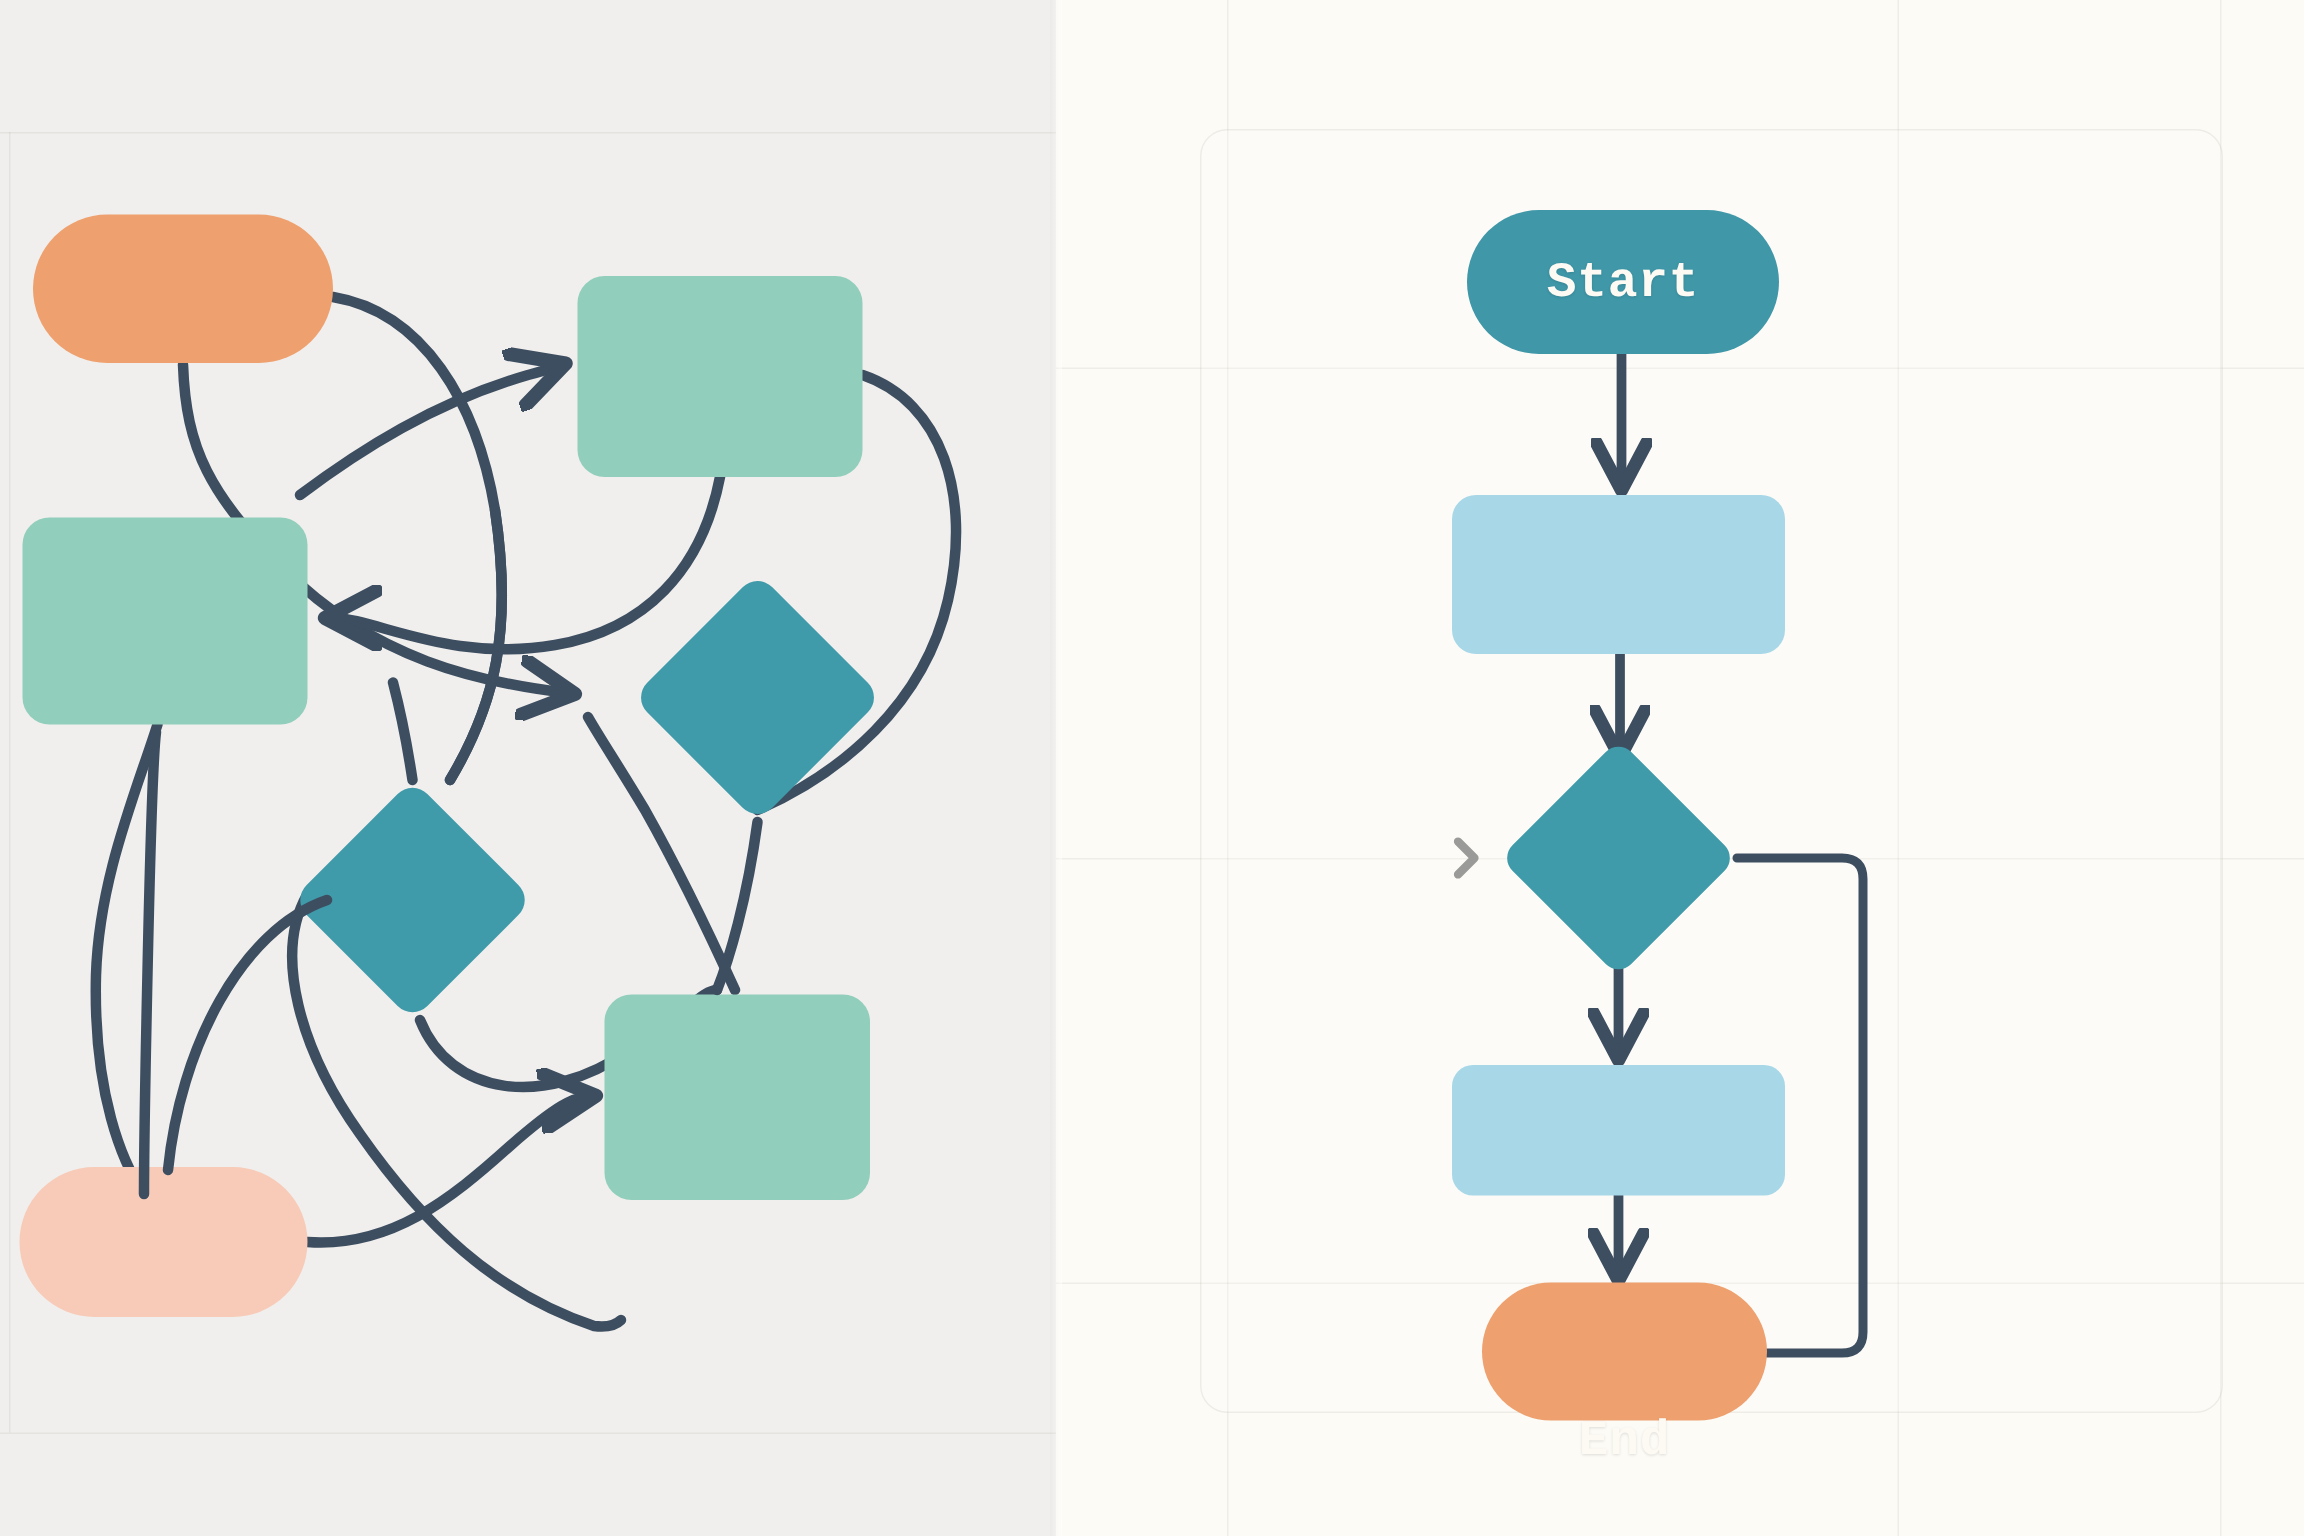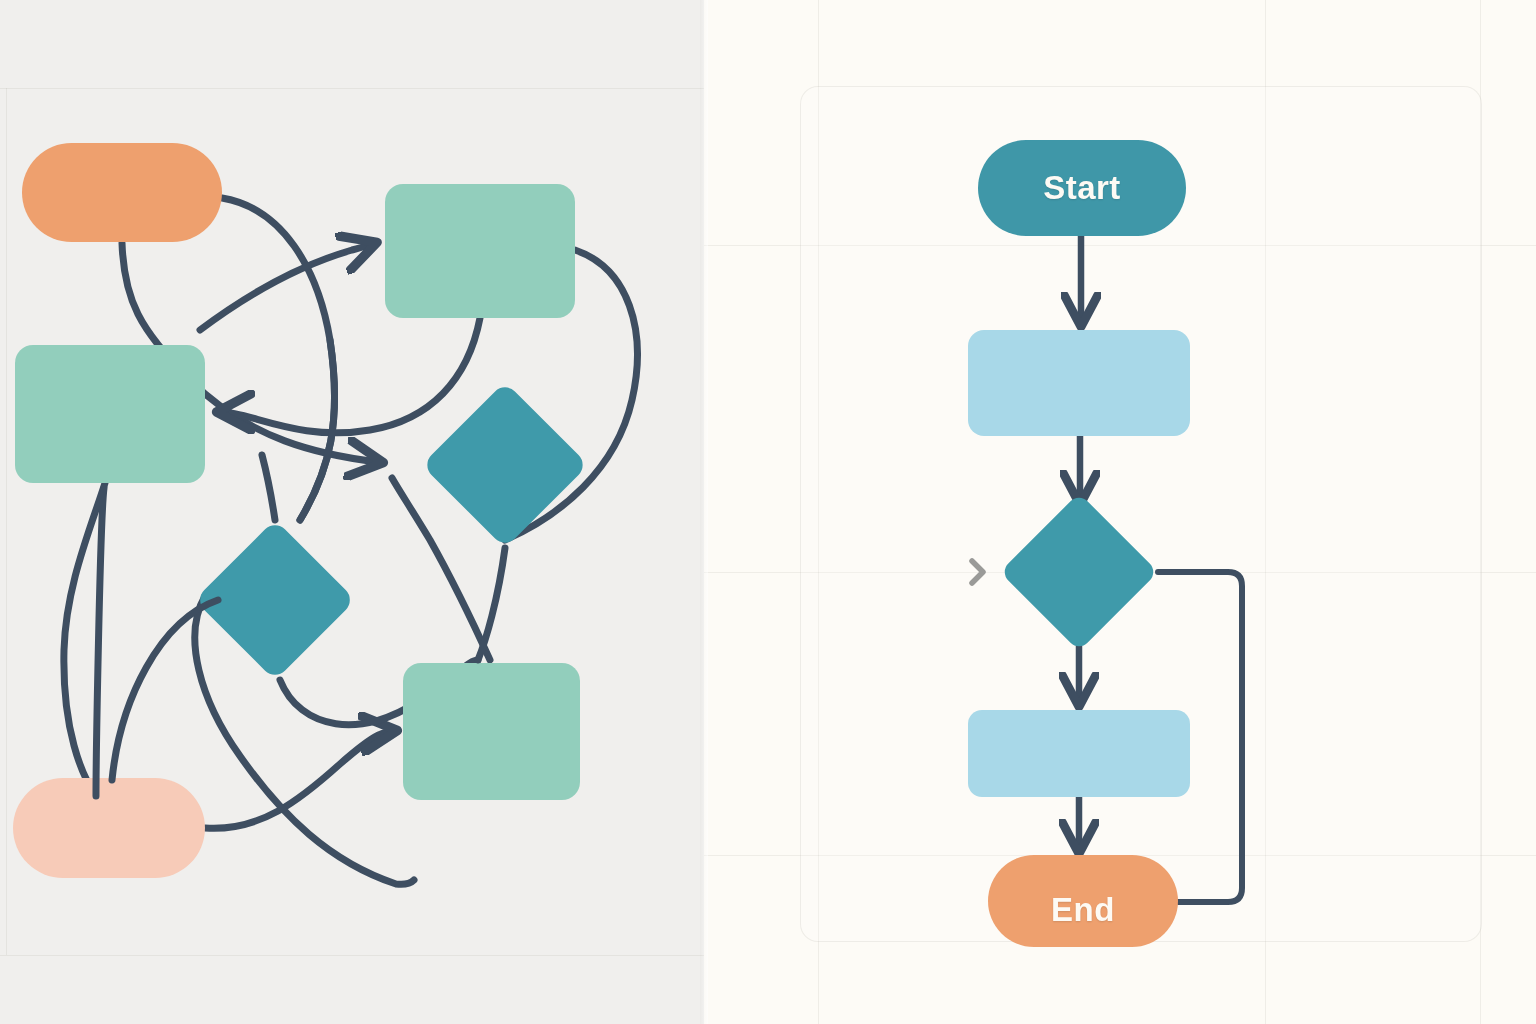--- a/index.html
+++ b/index.html
@@ -6,21 +6,21 @@
   html, body {
     margin: 0;
     padding: 0;
     background: #ffffff;
   }
   #stage {
     position: relative;
     width: 1536px;
     height: 1024px;
     overflow: hidden;
-    font-family: Liberation Sans, sans-serif;
+    font-family: Liberation Mono, monospace;
   }
   .panel {
     position: absolute;
     top: 0;
     height: 1024px;
   }
   #panel-left {
     left: 0;
     width: 704px;
     background: #f0efed;
@@ -158,15 +158,15 @@
       <rect x="968" y="330" width="222" height="106" rx="16" fill="#a8d8e8"></rect>
       <rect x="1023" y="516" width="112" height="112" rx="12" fill="#3f9aaa" transform="rotate(45 1079 572)"></rect>
       <rect x="968" y="710" width="222" height="87" rx="14" fill="#a8d8e8"></rect>
       <rect x="988" y="855" width="190" height="92" rx="46" fill="#eea06e"></rect>
     </g>
 
     <path d="M972 561 L 983 572 L 972 583" fill="none" stroke="#9a9a98" stroke-width="5.5" stroke-linecap="round" stroke-linejoin="round"></path>
   </svg>
 
   <div class="node-label" style="left:978px;top:140px;width:208px;height:96px;">Start</div>
-  <div class="node-label" style="left:988px;top:855px;width:190px;height:109px;">End</div>
+  <div class="node-label" style="left:988px;top:906px;width:190px;height:109px;">End</div>
 
 </div>
 
 </body></html>

